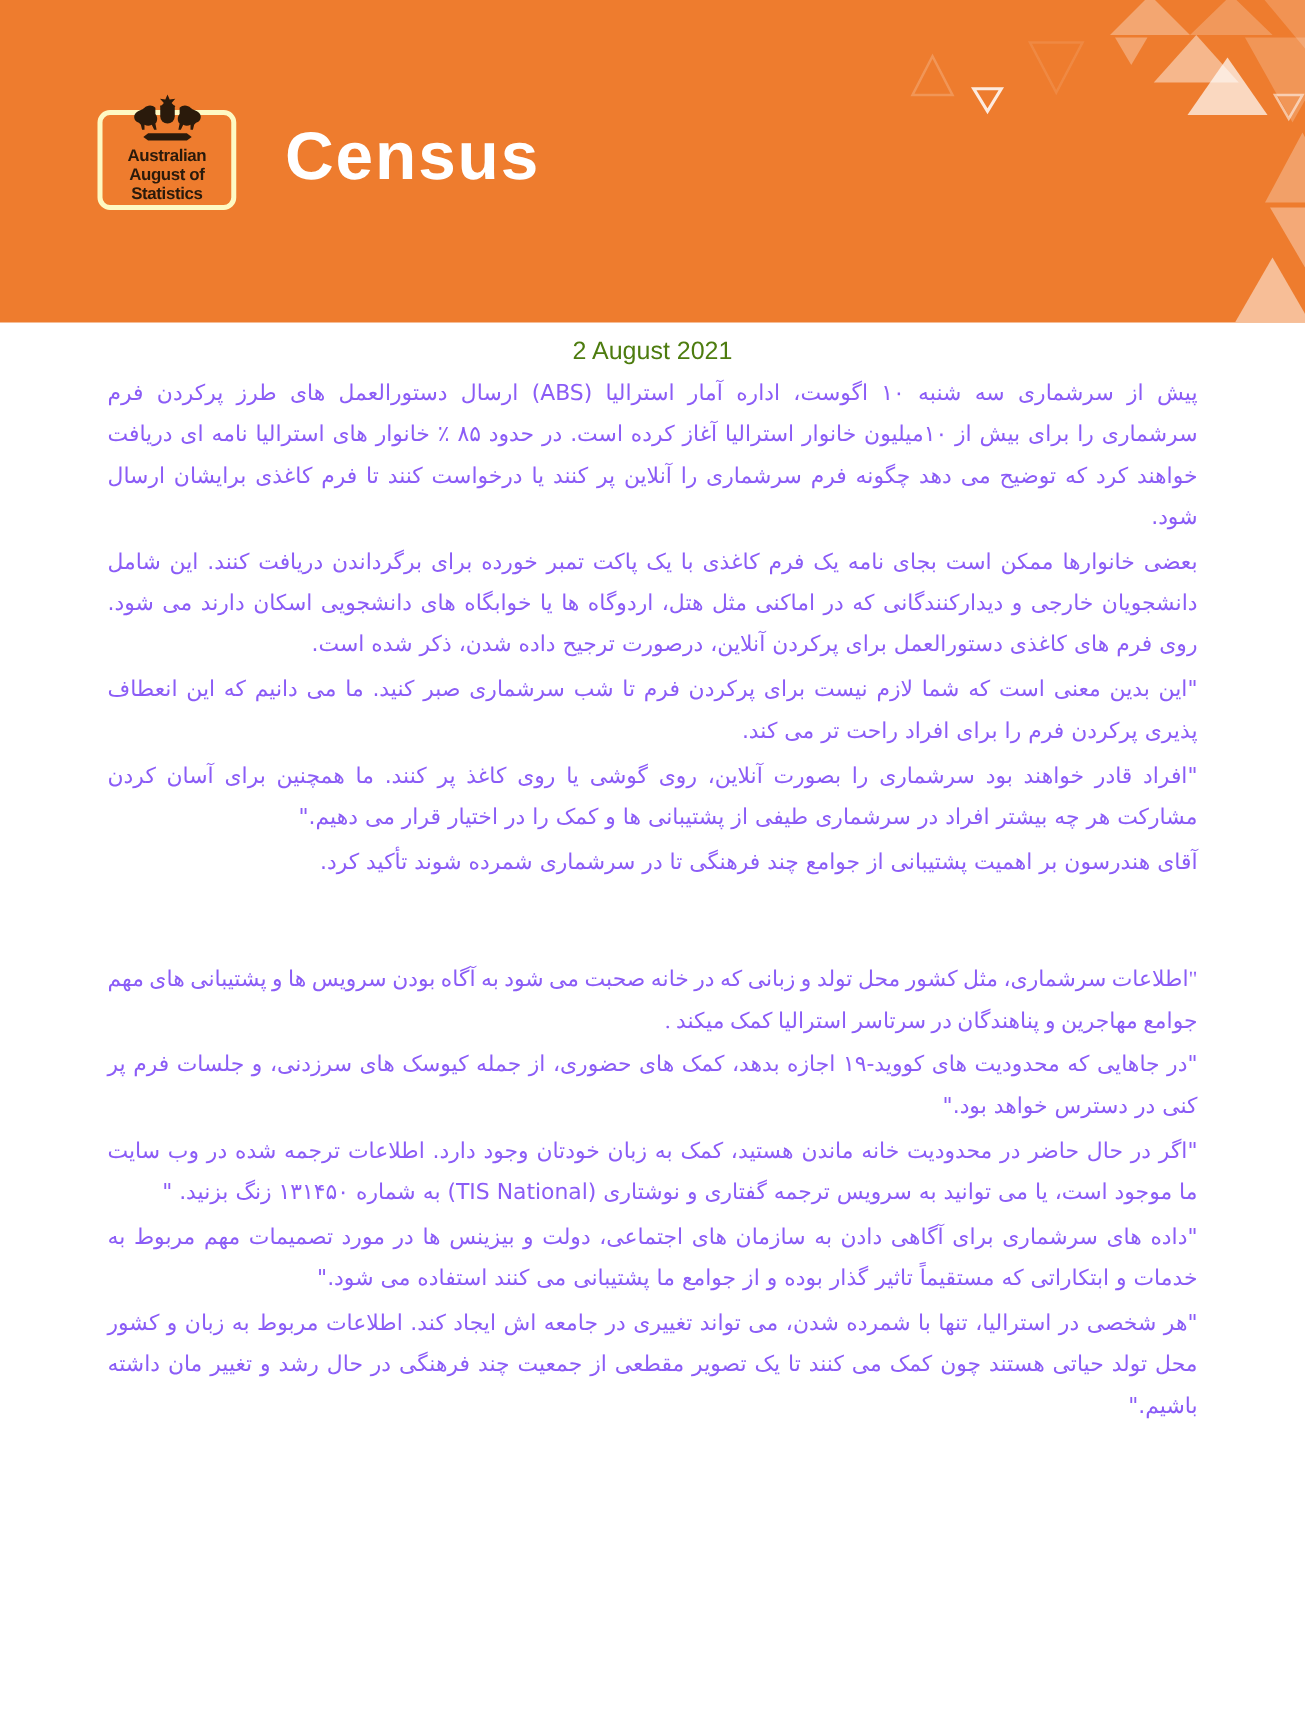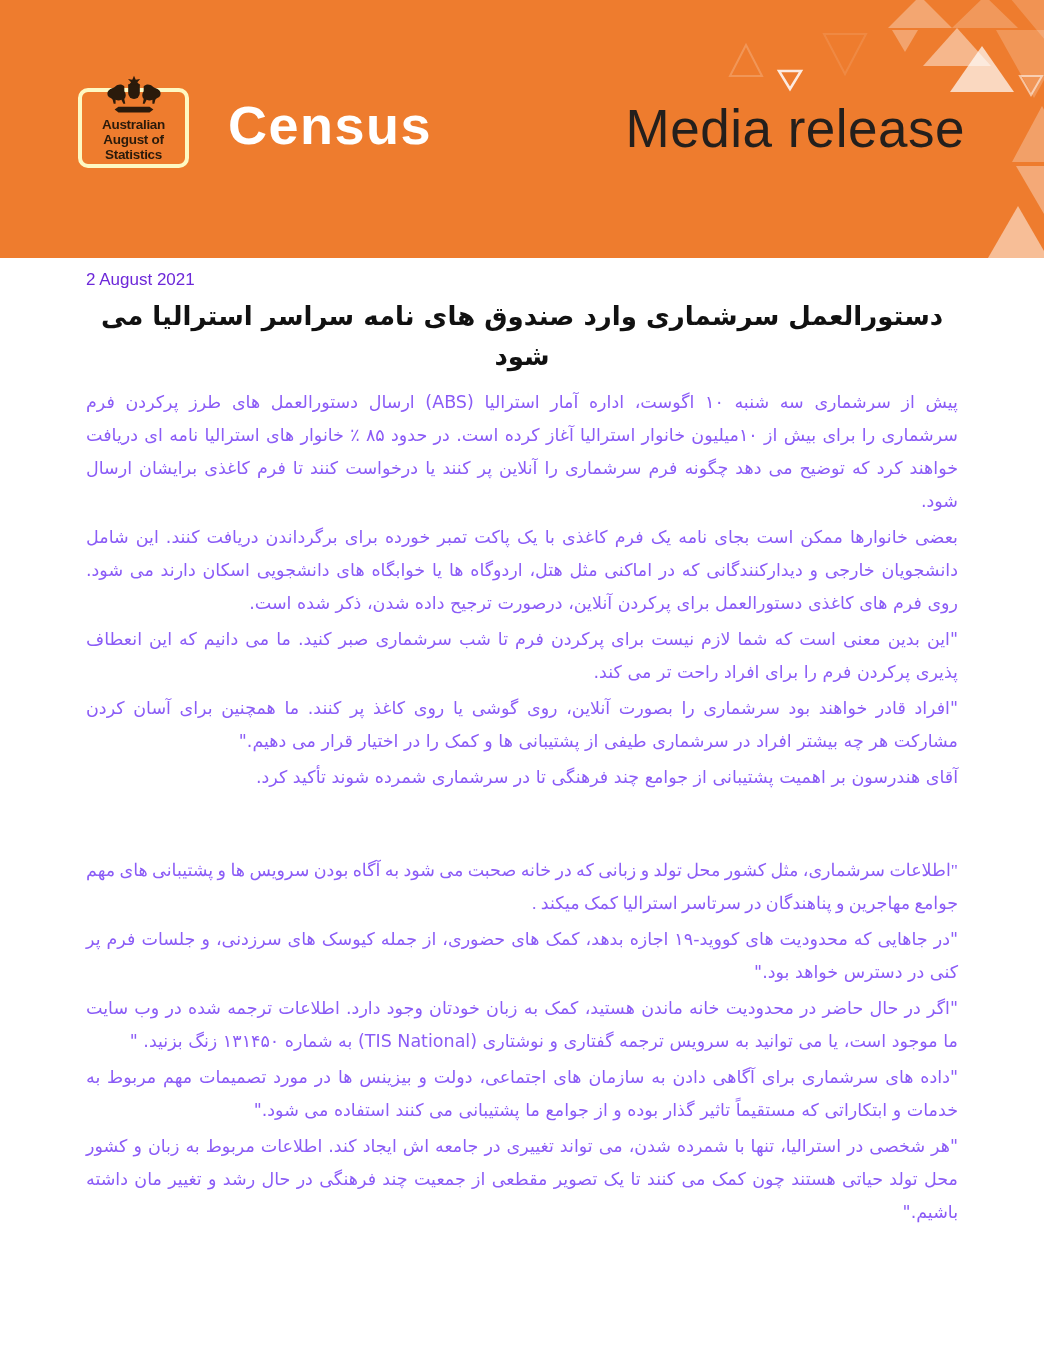--- a/index.html
+++ b/index.html
@@ -26,22 +26,22 @@
     font-size:54px;color:#ffffff;letter-spacing:1.5px;
   }
   .media-release{
     position:absolute;right:79px;top:98px;
     font-family:"Liberation Sans",sans-serif;font-weight:400;
     font-size:53px;color:#241F1C;letter-spacing:0.5px;
   }
   
   .doc{padding:10px 86px 0 86px;}
   .date{
-    text-align:left;font-family:"Liberation Sans",sans-serif;
-    font-size:17px;margin:2px 0 6px 0;color:#6d28d9;
+    text-align:center;font-family:"Liberation Sans",sans-serif;
+    font-size:20px;margin:2px 0 6px 0;color:#4d7c0f;
   }
   .doc-title{
     direction:rtl;text-align:center;font-weight:bold;
     font-size:26px;line-height:40px;margin:0 0 10px 0;color:#111;
   }
   .paras{direction:rtl;}
   .paras p{
     margin:0 0 3px 0;font-size:17.5px;line-height:33px;
     text-align:justify;color:#8b5cf6;
   }
@@ -80,28 +80,26 @@
       </g>
     </svg>
     <div class="logo-text">
       <div>Australian</div>
       <div>August of</div>
       <div>Statistics</div>
     </div>
   </div>
 
   <div class="census">Census</div>
-  <div class="media-release">Media release</div>
 </div>
 
 <div class="doc">
 
   <div class="date">2 August 2021</div>
 
-  <div class="doc-title">دستورالعمل سرشماری وارد صندوق های نامه سراسر استرالیا می شود</div>
 
   <div class="paras">
     <p>پیش از سرشماری سه شنبه ۱۰ اگوست، اداره آمار استرالیا (ABS) ارسال دستورالعمل های طرز پرکردن فرم سرشماری را برای بیش از ۱۰میلیون خانوار استرالیا آغاز کرده است. در حدود ۸۵ ٪ خانوار های استرالیا نامه ای دریافت خواهند کرد که توضیح می دهد چگونه فرم سرشماری را آنلاین پر کنند یا درخواست کنند تا فرم کاغذی برایشان ارسال شود.</p>
     <p>بعضی خانوارها ممکن است بجای نامه یک فرم کاغذی با یک پاکت تمبر خورده برای برگرداندن دریافت کنند. این شامل دانشجویان خارجی و دیدارکنندگانی که در اماکنی مثل هتل، اردوگاه ها یا خوابگاه های دانشجویی اسکان دارند می شود. روی فرم های کاغذی دستورالعمل برای پرکردن آنلاین، درصورت ترجیح داده شدن، ذکر شده است.</p>
     <p>"این بدین معنی است که شما لازم نیست برای پرکردن فرم تا شب سرشماری صبر کنید. ما می دانیم که این انعطاف پذیری پرکردن فرم را برای افراد راحت تر می کند.</p>
     <p>"افراد قادر خواهند بود سرشماری را بصورت آنلاین، روی گوشی یا روی کاغذ پر کنند. ما همچنین برای آسان کردن مشارکت هر چه بیشتر افراد در سرشماری طیفی از پشتیبانی ها و کمک را در اختیار قرار می دهیم."</p>
     <p>آقای هندرسون بر اهمیت پشتیبانی از جوامع چند فرهنگی تا در سرشماری شمرده شوند تأکید کرد.</p>
     <p>"اطلاعات سرشماری، مثل کشور محل تولد و زبانی که در خانه صحبت می شود به آگاه بودن سرویس ها و پشتیبانی های مهم جوامع مهاجرین و پناهندگان در سرتاسر استرالیا کمک میکند .</p>
     <p>"در جاهایی که محدودیت های کووید-۱۹ اجازه بدهد، کمک های حضوری، از جمله کیوسک های سرزدنی، و جلسات فرم پر کنی در دسترس خواهد بود."</p>
     <p>"اگر در حال حاضر در محدودیت خانه ماندن هستید، کمک به زبان خودتان وجود دارد. اطلاعات ترجمه شده در وب سایت ما موجود است، یا می توانید به سرویس ترجمه گفتاری و نوشتاری (TIS National) به شماره ۱۳۱۴۵۰ زنگ بزنید. "</p>

